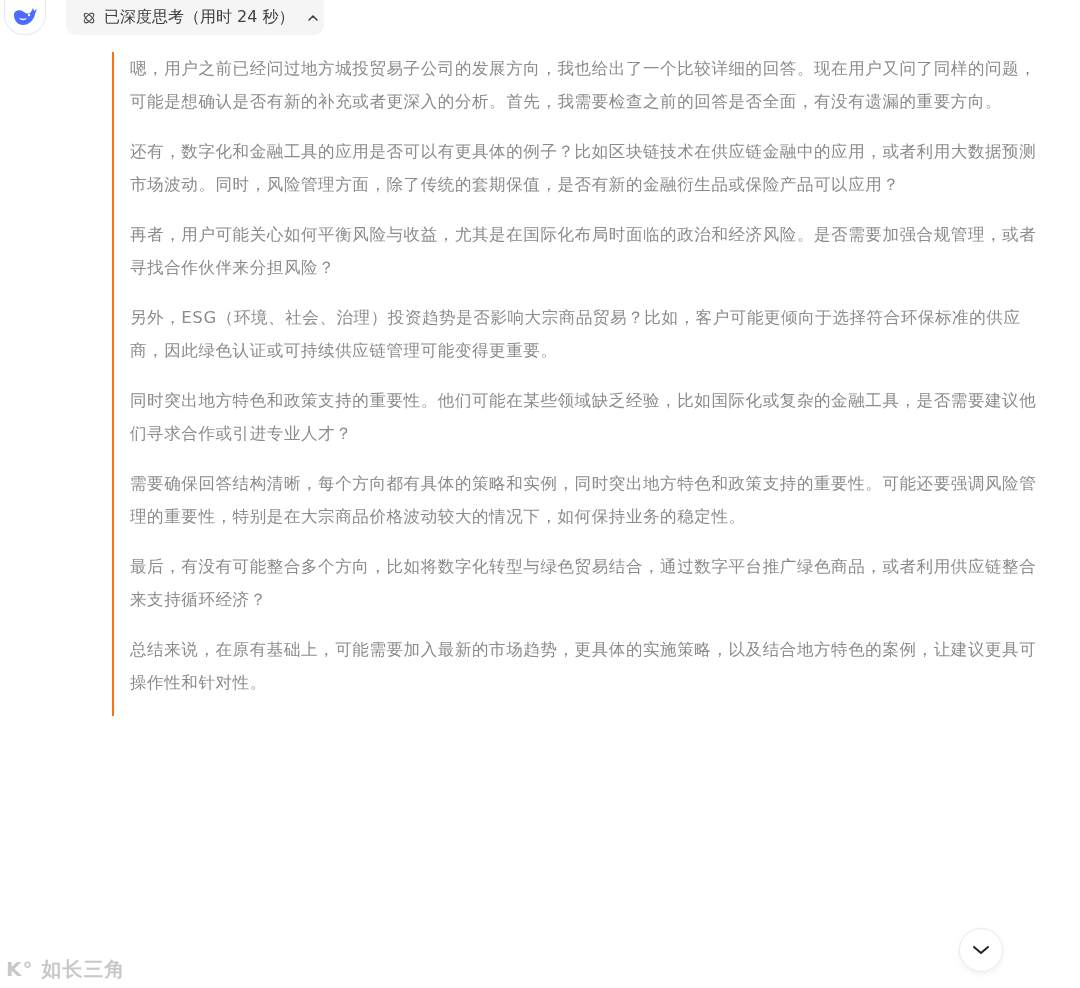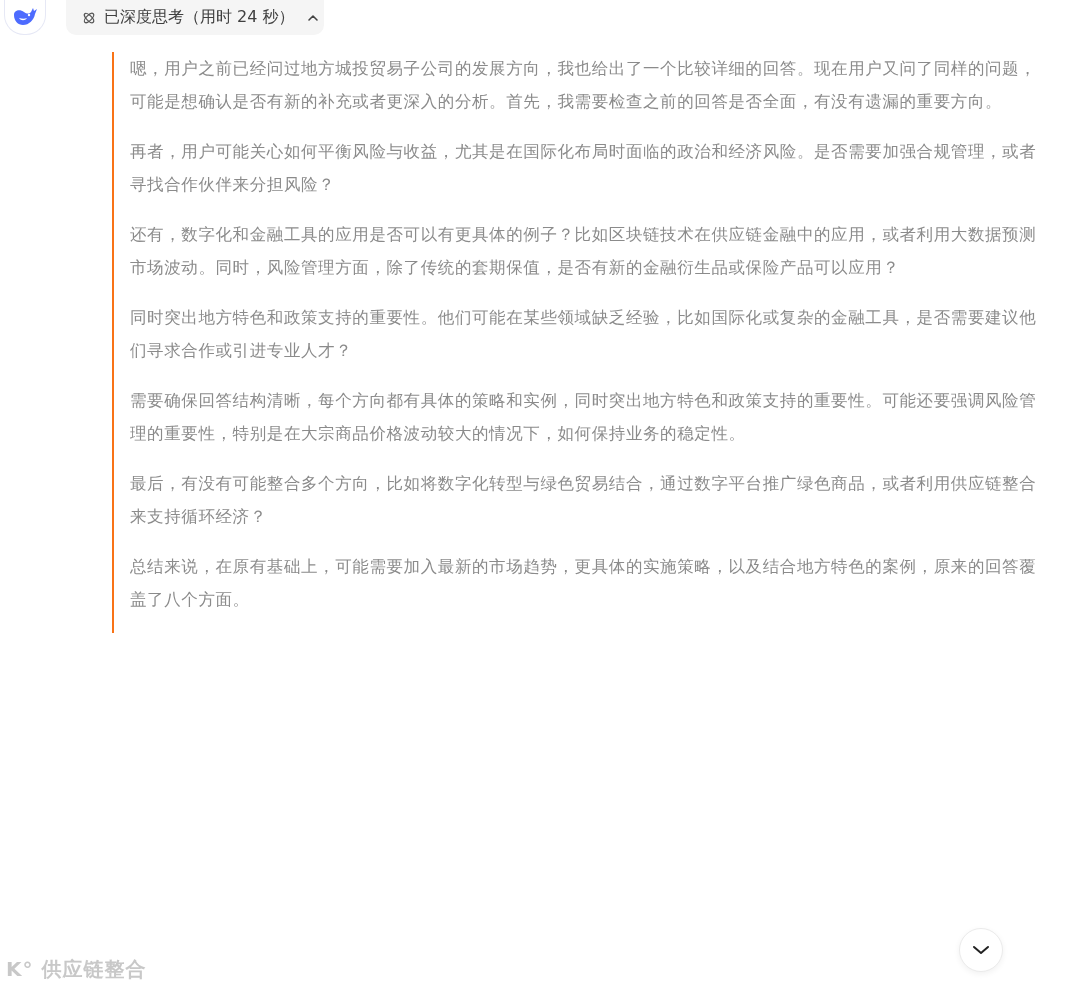--- a/index.html
+++ b/index.html
@@ -111,27 +111,28 @@
     <ellipse cx="7" cy="7" rx="6" ry="2.6" fill="none" stroke="#555" stroke-width="1.2" transform="rotate(-45 7 7)"></ellipse>
   </svg>
   <span>已深度思考（用时 24 秒）</span>
   <svg class="chev" viewBox="0 0 12 12">
     <path d="M2 8 L6 4 L10 8" fill="none" stroke="#444" stroke-width="1.6" stroke-linecap="round" stroke-linejoin="round"></path>
   </svg>
 </div>
 
 <div class="thought">
   <p>嗯，用户之前已经问过地方城投贸易子公司的发展方向，我也给出了一个比较详细的回答。现在用户又问了同样的问题，可能是想确认是否有新的补充或者更深入的分析。首先，我需要检查之前的回答是否全面，有没有遗漏的重要方向。</p>
+  <p>还有，数字化和金融工具的应用是否可以有更具体的例子？比如区块链技术在供应链金融中的应用，或者利用大数据预测市场波动。同时，风险管理方面，除了传统的套期保值，是否有新的金融衍生品或保险产品可以应用？</p>
   <p>再者，用户可能关心如何平衡风险与收益，尤其是在国际化布局时面临的政治和经济风险。是否需要加强合规管理，或者寻找合作伙伴来分担风险？</p>
-  <p>还有，数字化和金融工具的应用是否可以有更具体的例子？比如区块链技术在供应链金融中的应用，或者利用大数据预测市场波动。同时，风险管理方面，除了传统的套期保值，是否有新的金融衍生品或保险产品可以应用？</p>
+  <p>另外，ESG（环境、社会、治理）投资趋势是否影响大宗商品贸易？比如，客户可能更倾向于选择符合环保标准的供应商，因此绿色认证或可持续供应链管理可能变得更重要。</p>
   <p>同时突出地方特色和政策支持的重要性。他们可能在某些领域缺乏经验，比如国际化或复杂的金融工具，是否需要建议他们寻求合作或引进专业人才？</p>
   <p>需要确保回答结构清晰，每个方向都有具体的策略和实例，同时突出地方特色和政策支持的重要性。可能还要强调风险管理的重要性，特别是在大宗商品价格波动较大的情况下，如何保持业务的稳定性。</p>
   <p>最后，有没有可能整合多个方向，比如将数字化转型与绿色贸易结合，通过数字平台推广绿色商品，或者利用供应链整合来支持循环经济？</p>
-  <p>总结来说，在原有基础上，可能需要加入最新的市场趋势，更具体的实施策略，以及结合地方特色的案例，原来的回答覆盖了八个方面。</p>
+  <p>总结来说，在原有基础上，可能需要加入最新的市场趋势，更具体的实施策略，以及结合地方特色的案例，让建议更具可操作性和针对性。</p>
 </div>
 
 <div class="scroll-btn">
   <svg viewBox="0 0 18 12">
     <path d="M2 3 L9 9 L16 3" fill="none" stroke="#222" stroke-width="2" stroke-linecap="round" stroke-linejoin="round"></path>
   </svg>
 </div>
 
-<div class="watermark">K° 供应链整合</div>
+<div class="watermark">K° 如长三角</div>
 
 </body></html>

